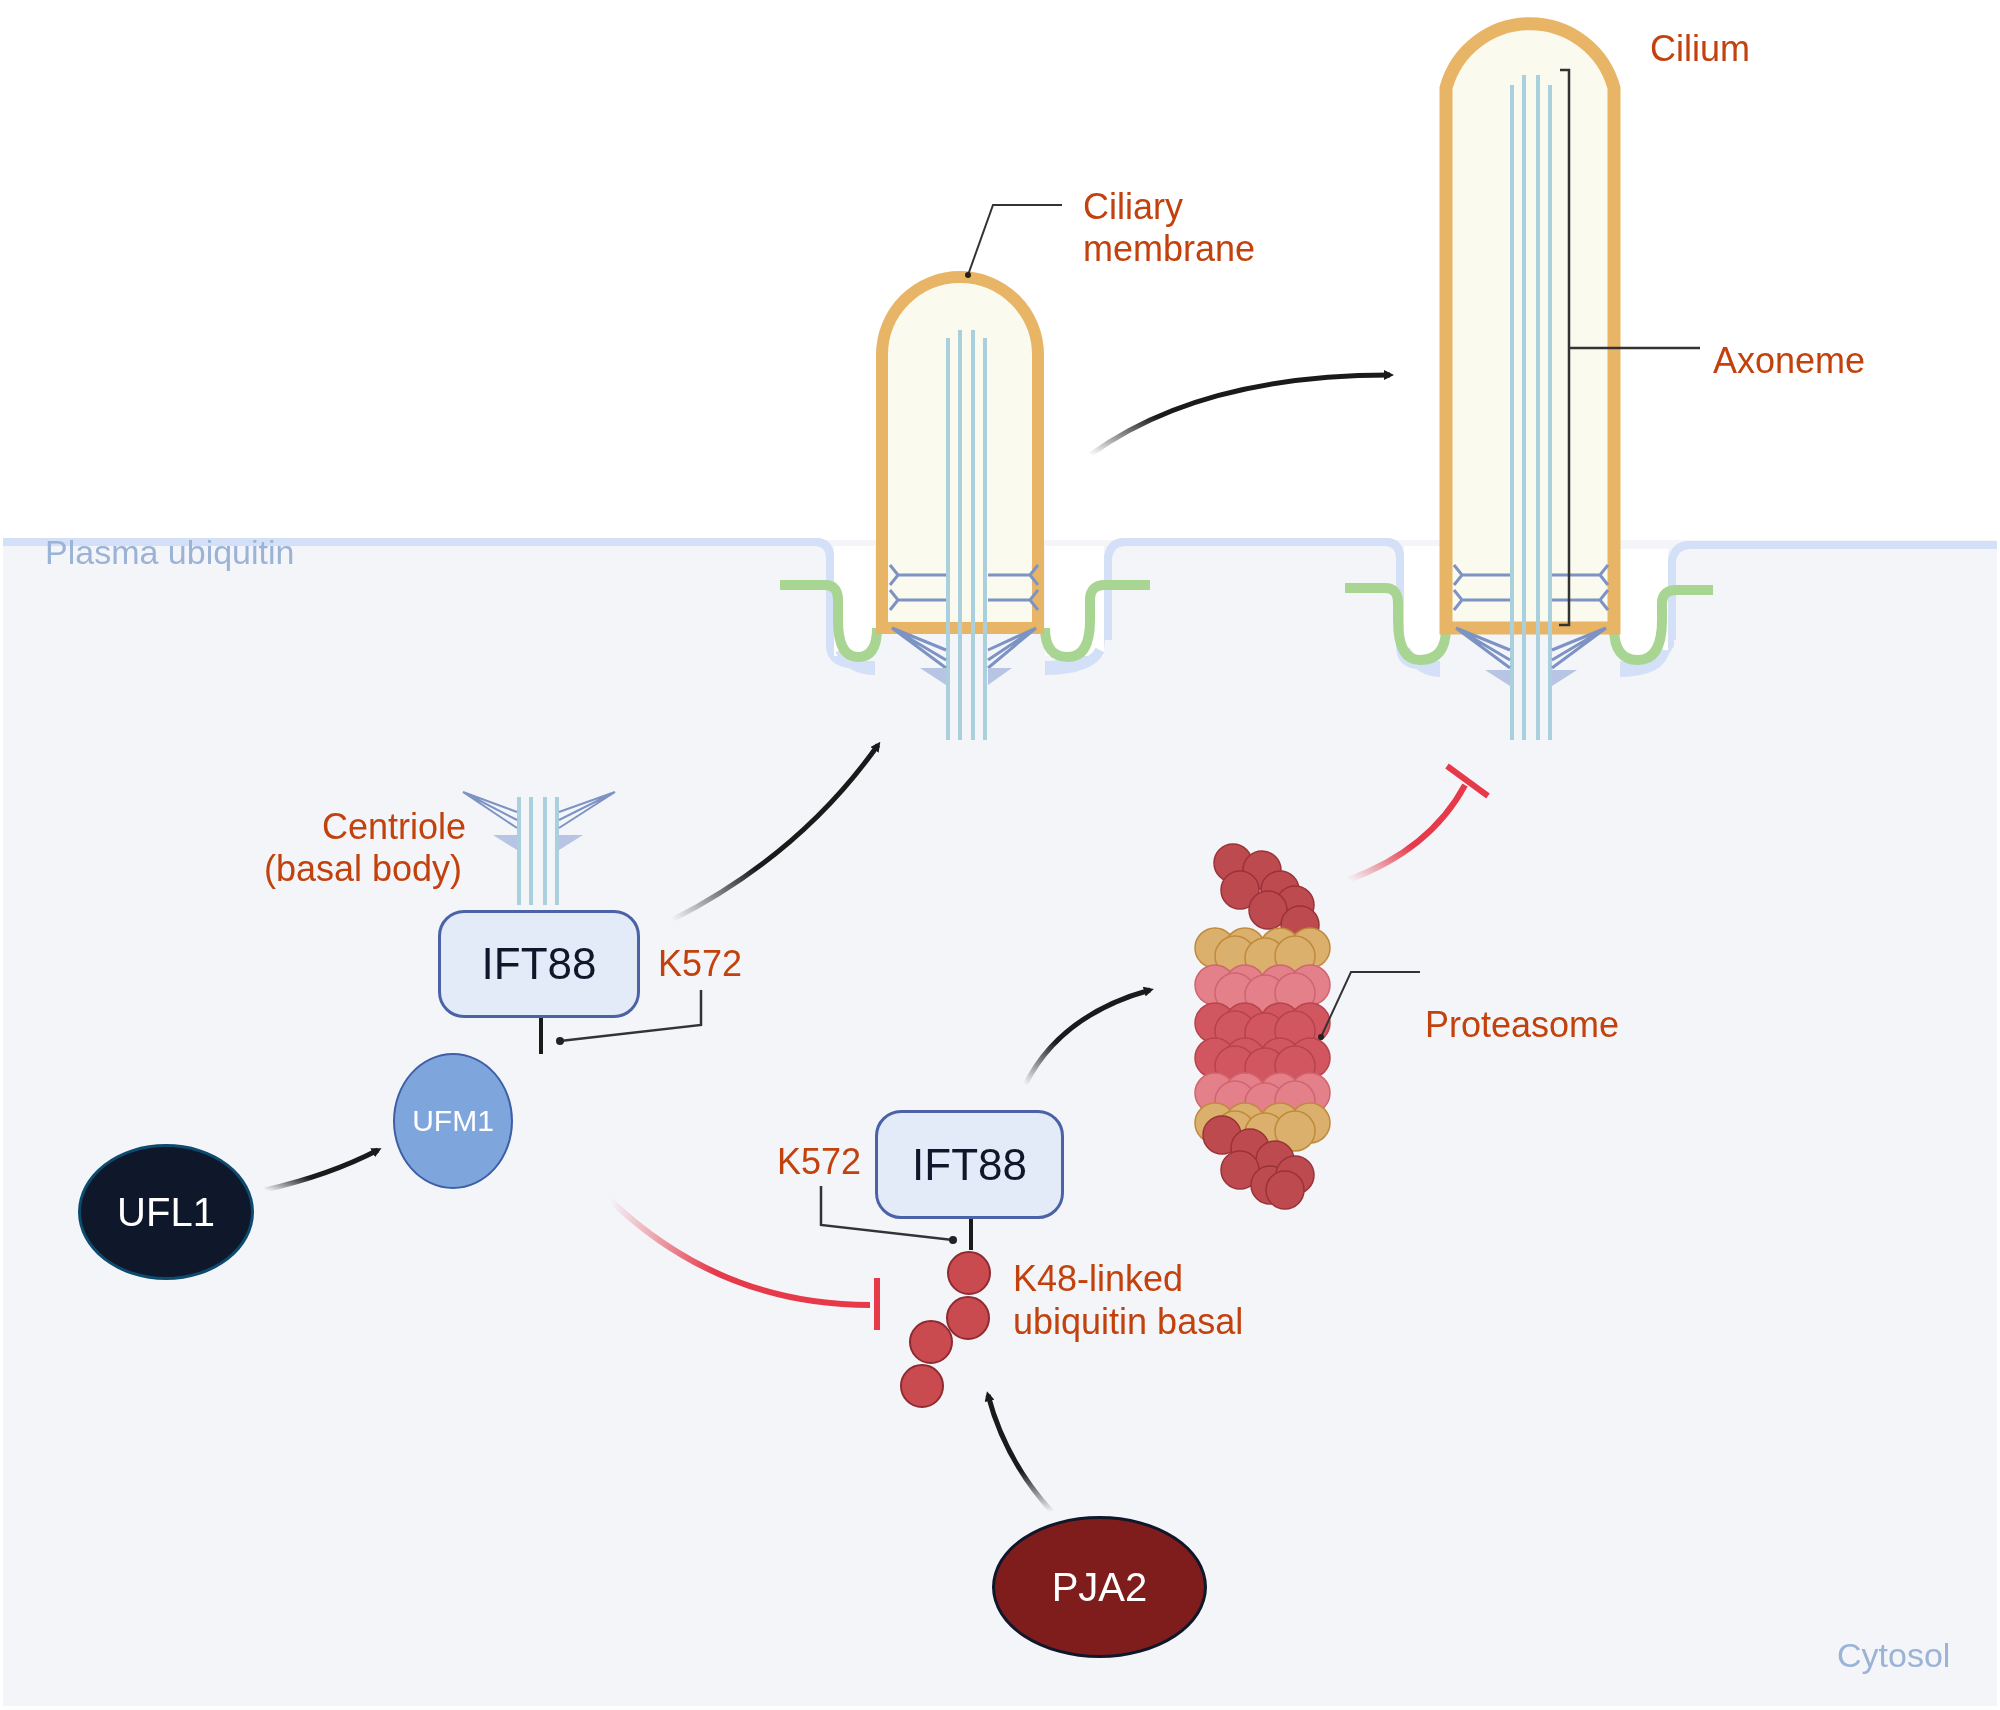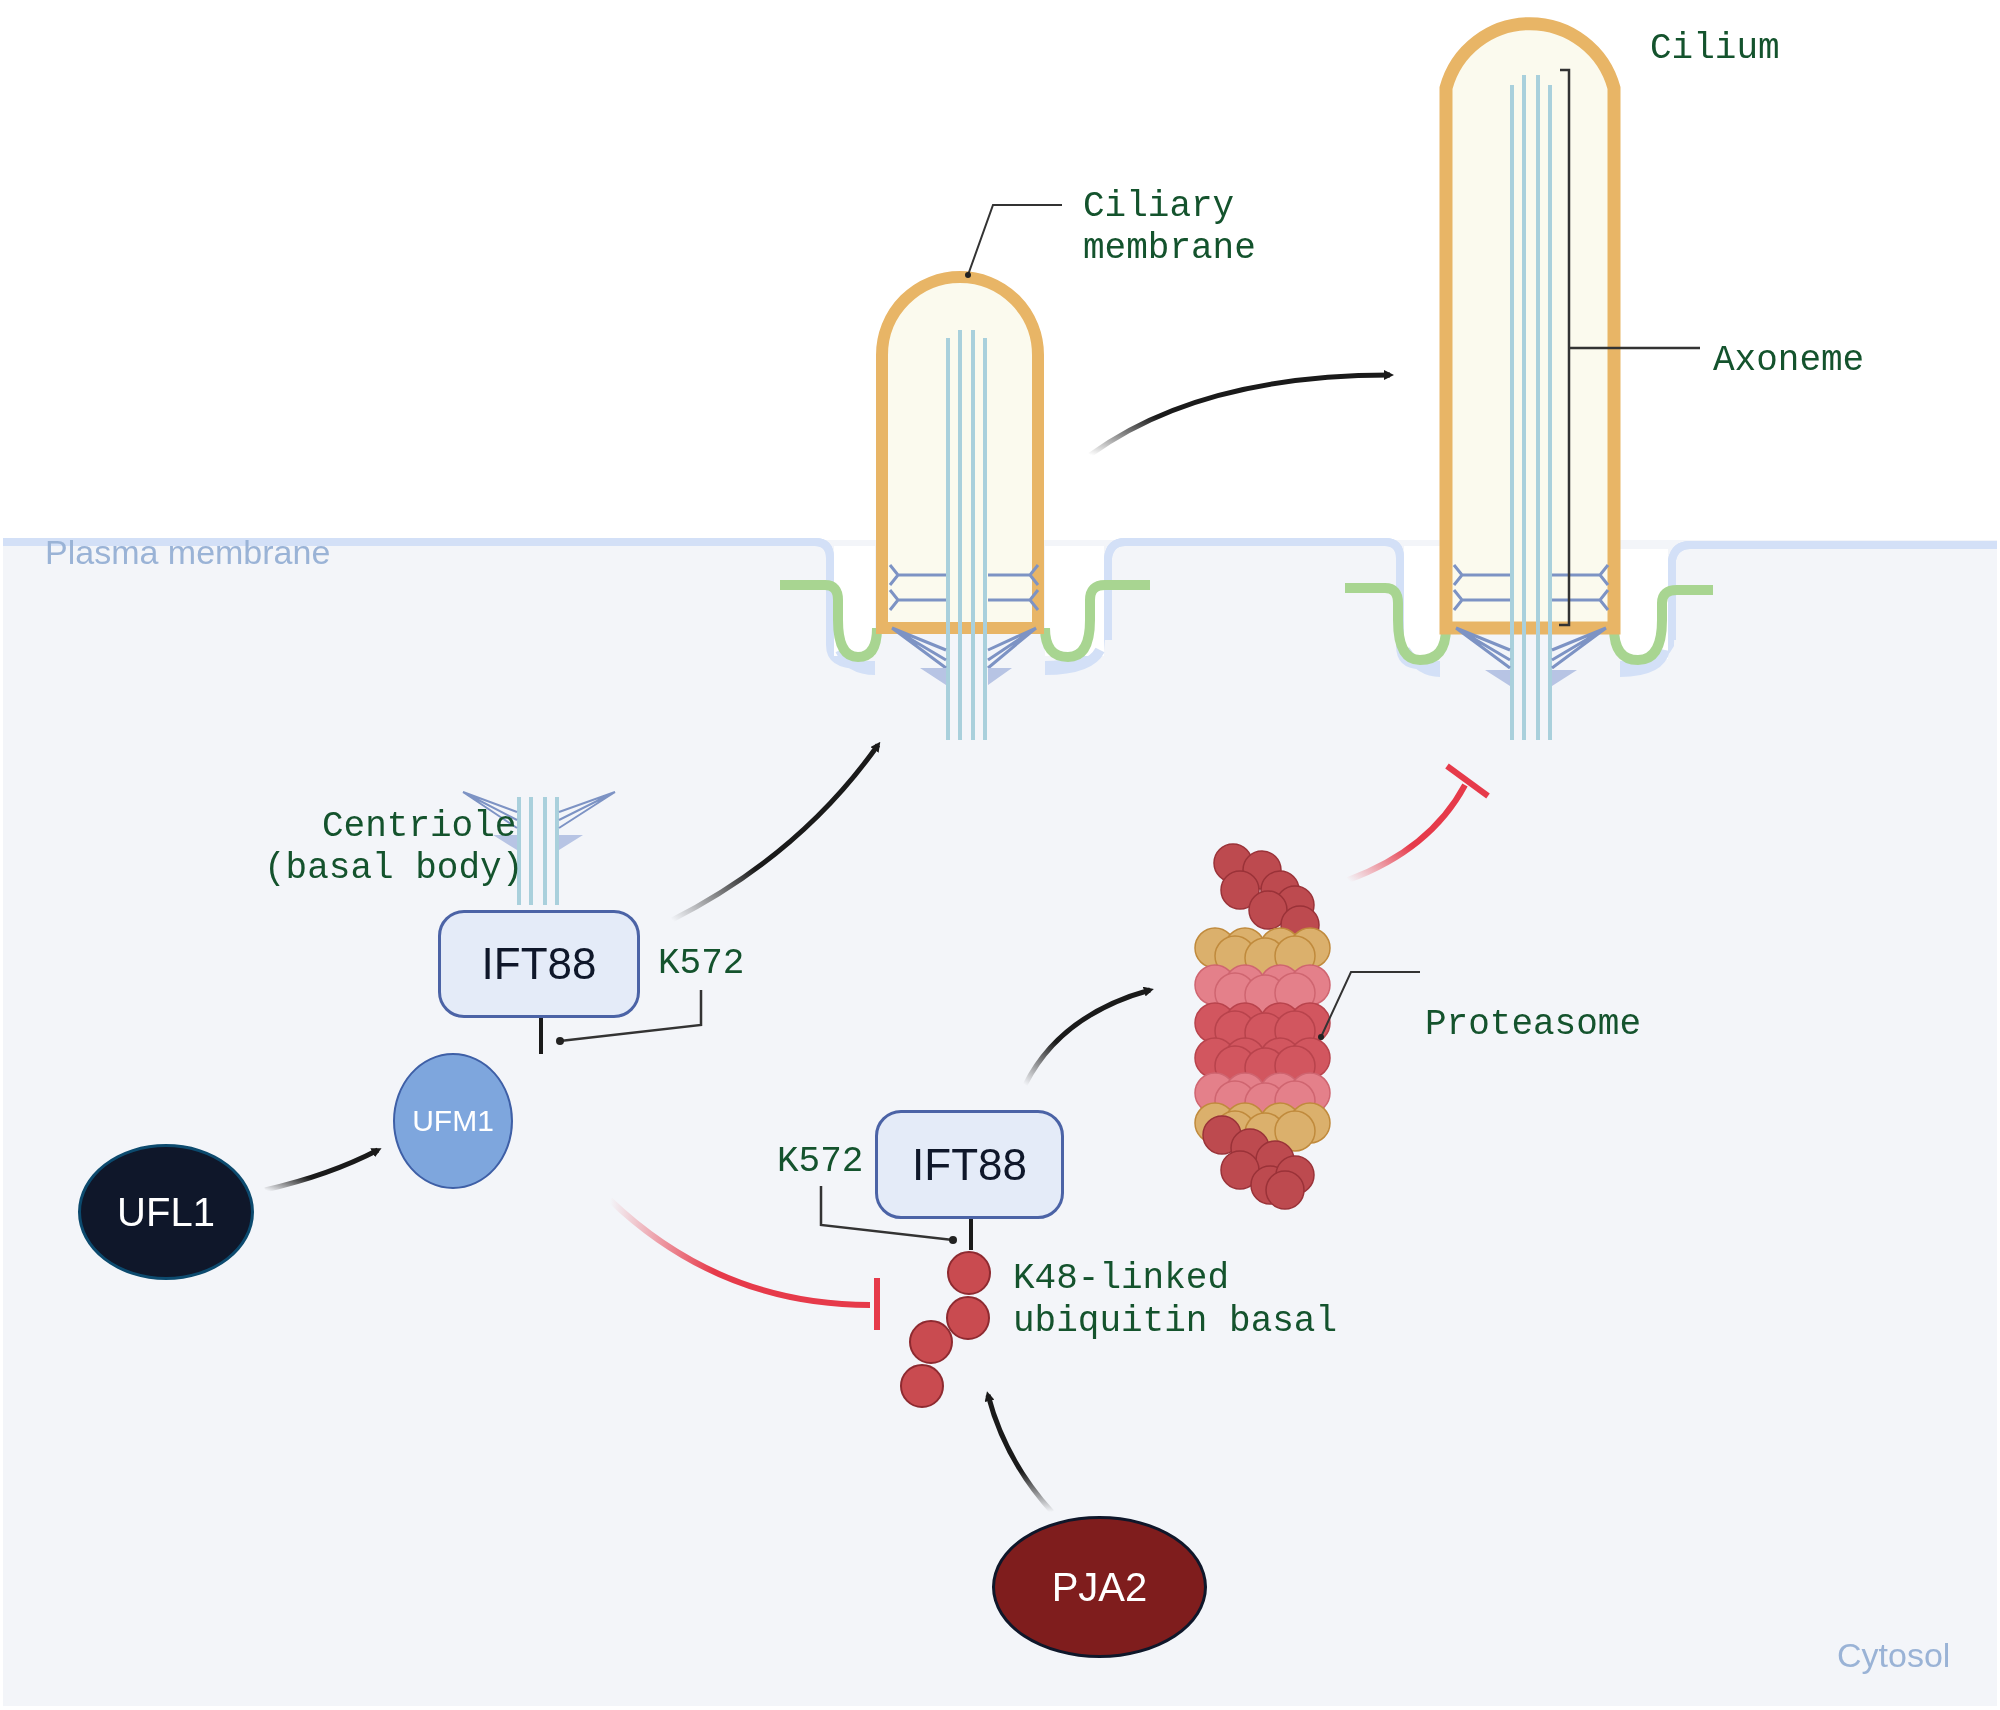--- a/index.html
+++ b/index.html
@@ -1,18 +1,18 @@
 <!DOCTYPE html>
 <html><head>
 <meta charset="utf-8">
 <style>
   html,body{margin:0;padding:0;background:#ffffff;}
   body{width:2000px;height:1710px;position:relative;overflow:hidden;font-family:"Liberation Sans",sans-serif;}
   svg{position:absolute;left:0;top:0;}
-  .lbl{position:absolute;color:#14532d;font-size:36px;line-height:42px;white-space:nowrap;font-family:Liberation Mono, monospace;}
+  .lbl{position:absolute;color:#c2410c;font-size:36px;line-height:42px;white-space:nowrap;font-family:Liberation Sans, sans-serif;}
   .lbl-compart{position:absolute;color:#9ab3d6;font-size:34px;white-space:nowrap;font-family:"Liberation Sans",sans-serif;}
   .box{position:absolute;background:#e4ebf8;border:3px solid #4b63a6;border-radius:26px;box-sizing:border-box;display:flex;align-items:center;justify-content:center;font-size:44px;color:#0f172a;}
   .ell{position:absolute;border-radius:50%;box-sizing:border-box;display:flex;align-items:center;justify-content:center;color:#fff;font-size:40px;}
 </style>
 </head>
 <body>
 
 <svg width="2000" height="1710" viewBox="0 0 2000 1710">
   <defs>
     <marker id="arrowhead" markerWidth="10" markerHeight="10" refX="6" refY="5" orient="auto" markerUnits="userSpaceOnUse" viewBox="0 0 10 10">
@@ -209,21 +209,21 @@
   <path d="M1090,455 Q1200,375 1390,375" fill="none" stroke="url(#fadeBlack1)" stroke-width="5" marker-end="url(#arrowhead)"></path>
   <path d="M1025,1085 Q1060,1015 1150,990" fill="none" stroke="url(#fadeBlack1)" stroke-width="5" marker-end="url(#arrowhead)"></path>
   <path d="M1052,1512 Q1005,1460 988,1395" fill="none" stroke="url(#fadeBlackUp)" stroke-width="5" marker-end="url(#arrowhead)"></path>
 
   <path d="M610,1200 Q720,1305 870,1305" fill="none" stroke="url(#fadeRed1)" stroke-width="6"></path>
   <line x1="877" y1="1278" x2="877" y2="1330" stroke="#e63a4a" stroke-width="6"></line>
   <path d="M1348,880 Q1430,850 1465,785" fill="none" stroke="url(#fadeRed2)" stroke-width="6"></path>
   <line x1="1447" y1="766" x2="1488" y2="796" stroke="#e63a4a" stroke-width="6"></line>
 </svg>
 
-<div class="lbl-compart" style="left:45px;top:533px;">Plasma membrane</div>
+<div class="lbl-compart" style="left:45px;top:533px;">Plasma ubiquitin</div>
 <div class="lbl-compart" style="left:1837px;top:1636px;">Cytosol</div>
 
 <div class="lbl" style="left:1650px;top:28px;">Cilium</div>
 <div class="lbl" style="left:1713px;top:340px;">Axoneme</div>
 <div class="lbl" style="left:1083px;top:186px;">Ciliary</div>
 <div class="lbl" style="left:1083px;top:228px;">membrane</div>
 <div class="lbl" style="left:322px;top:806px;">Centriole</div>
 <div class="lbl" style="left:264px;top:848px;">(basal body)</div>
 <div class="lbl" style="left:1425px;top:1004px;">Proteasome</div>
 <div class="lbl" style="left:1013px;top:1258px;text-align:center;">K48-linked</div>

